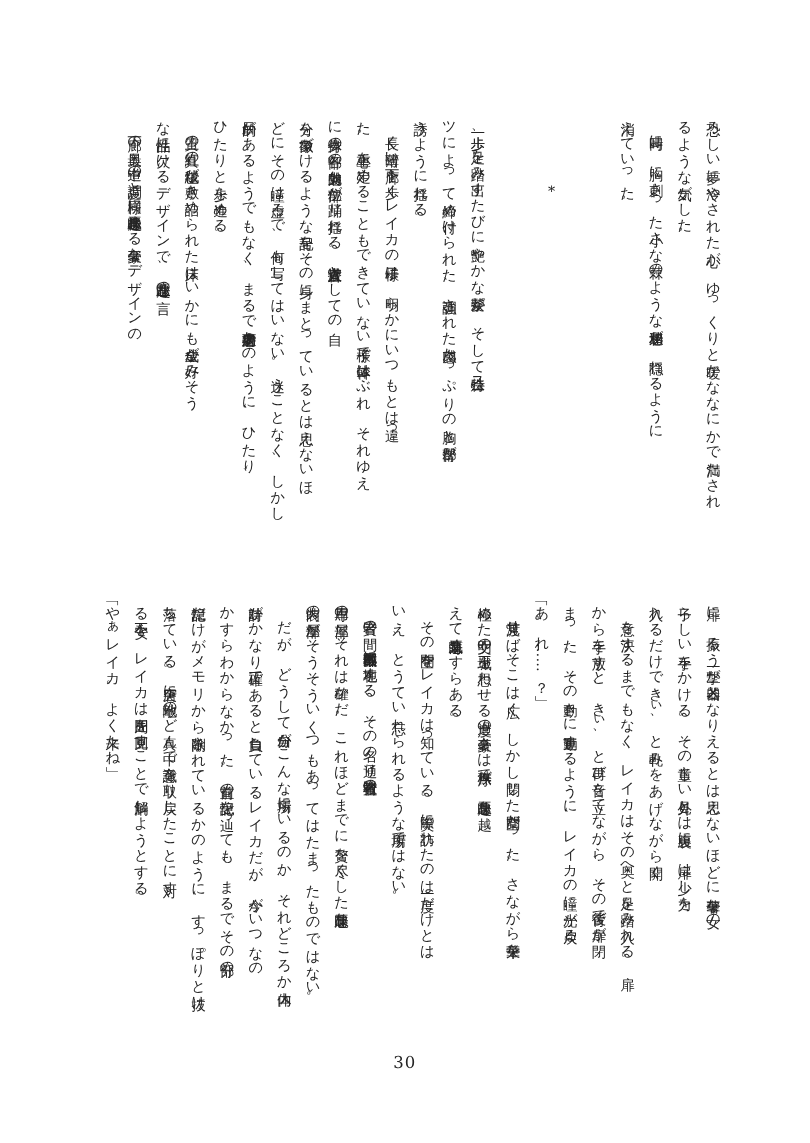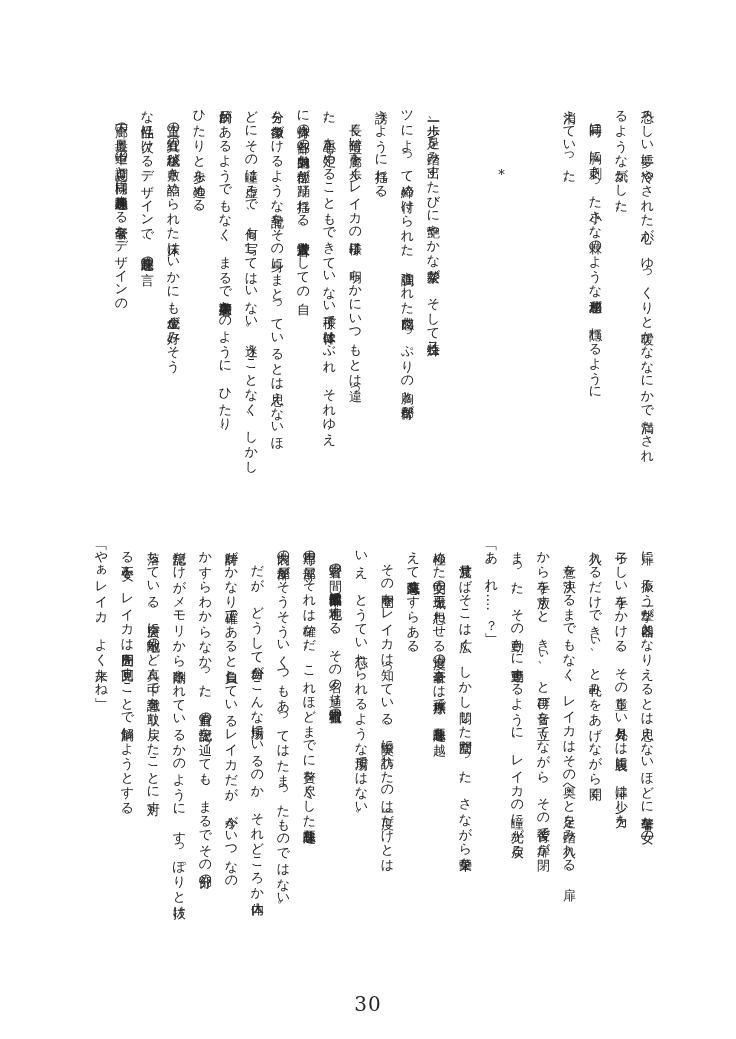--- a/index.html
+++ b/index.html
@@ -31,25 +31,25 @@
   .upper { top: 101px; }
   .lower { top: 542px; }
   .separator {
     padding-top: 66px;
     margin-left: 42px;
     margin-right: 42px;
     text-orientation: upright;
   }
   .page-number {
     position: absolute;
-    top: 992px;
+    top: 957px;
     left: 0;
     width: 100%;
     text-align: center;
-    font-size: 20px;
+    font-size: 15px;
     letter-spacing: 1px;
   }
 </style>
 </head>
 <body>
 
 <div class="page">
 
   <div class="vblock upper">
     <div class="line">恐ろしい夢に冷やされた心が、ゆっくりと暖かななにかで満たされ</div>

